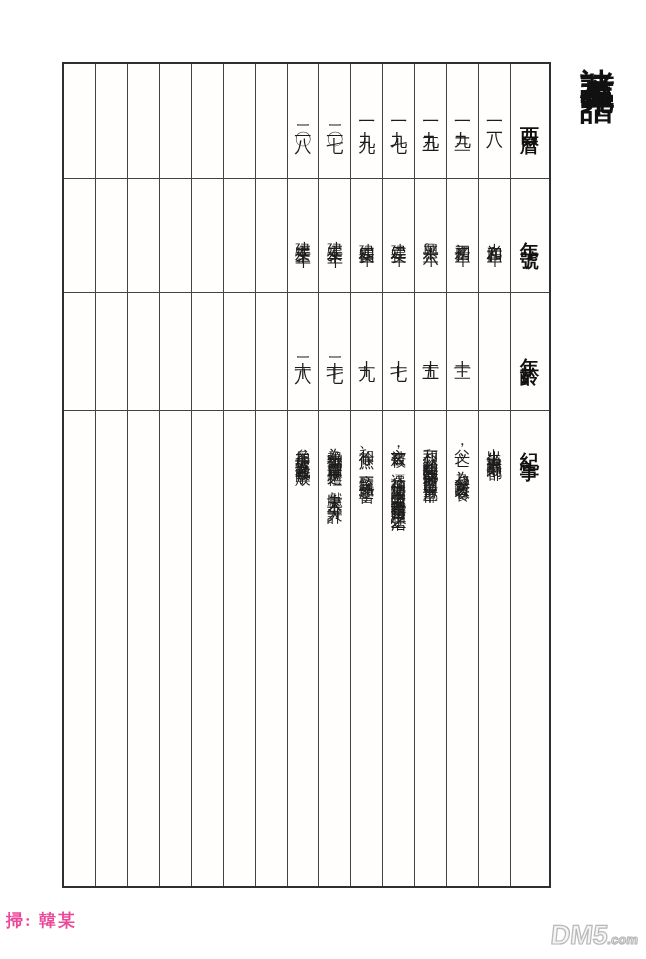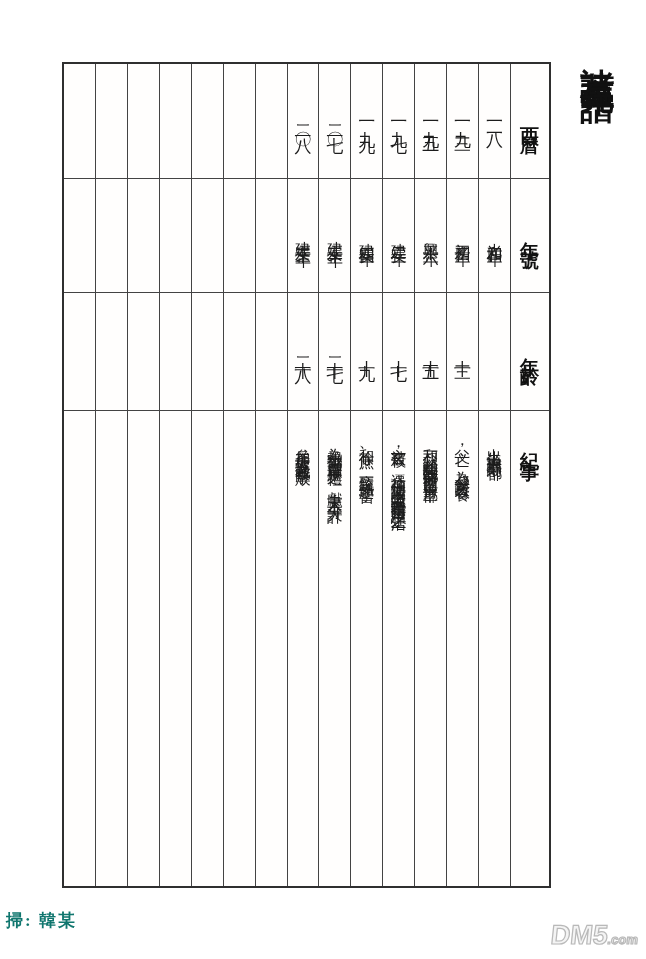--- a/index.html
+++ b/index.html
@@ -62,21 +62,21 @@
   .age-text    { font-size: 17px; letter-spacing: 5px; }
   .event-text  { font-size: 15.5px; letter-spacing: 2.5px; }
   .header-text { font-size: 19px; font-weight: bold; letter-spacing: 9px; color: #111; }
   .header-col .event-cell { padding-top: 26px; }
   .scanner-credit {
     position: absolute;
     left: 6px;
     top: 909px;
     font-size: 17px;
     font-weight: bold;
-    color: #0f766e;
+    color: #ec4899;
     letter-spacing: 2px;
   }
   .watermark {
     position: absolute;
     right: 8px;
     bottom: 8px;
     transform: skewX(-6deg);
     color: #f4f4f4;
     -webkit-text-stroke: 1.2px #b9b9b9;
     text-shadow: 0 0 1px #c6c6c6;

